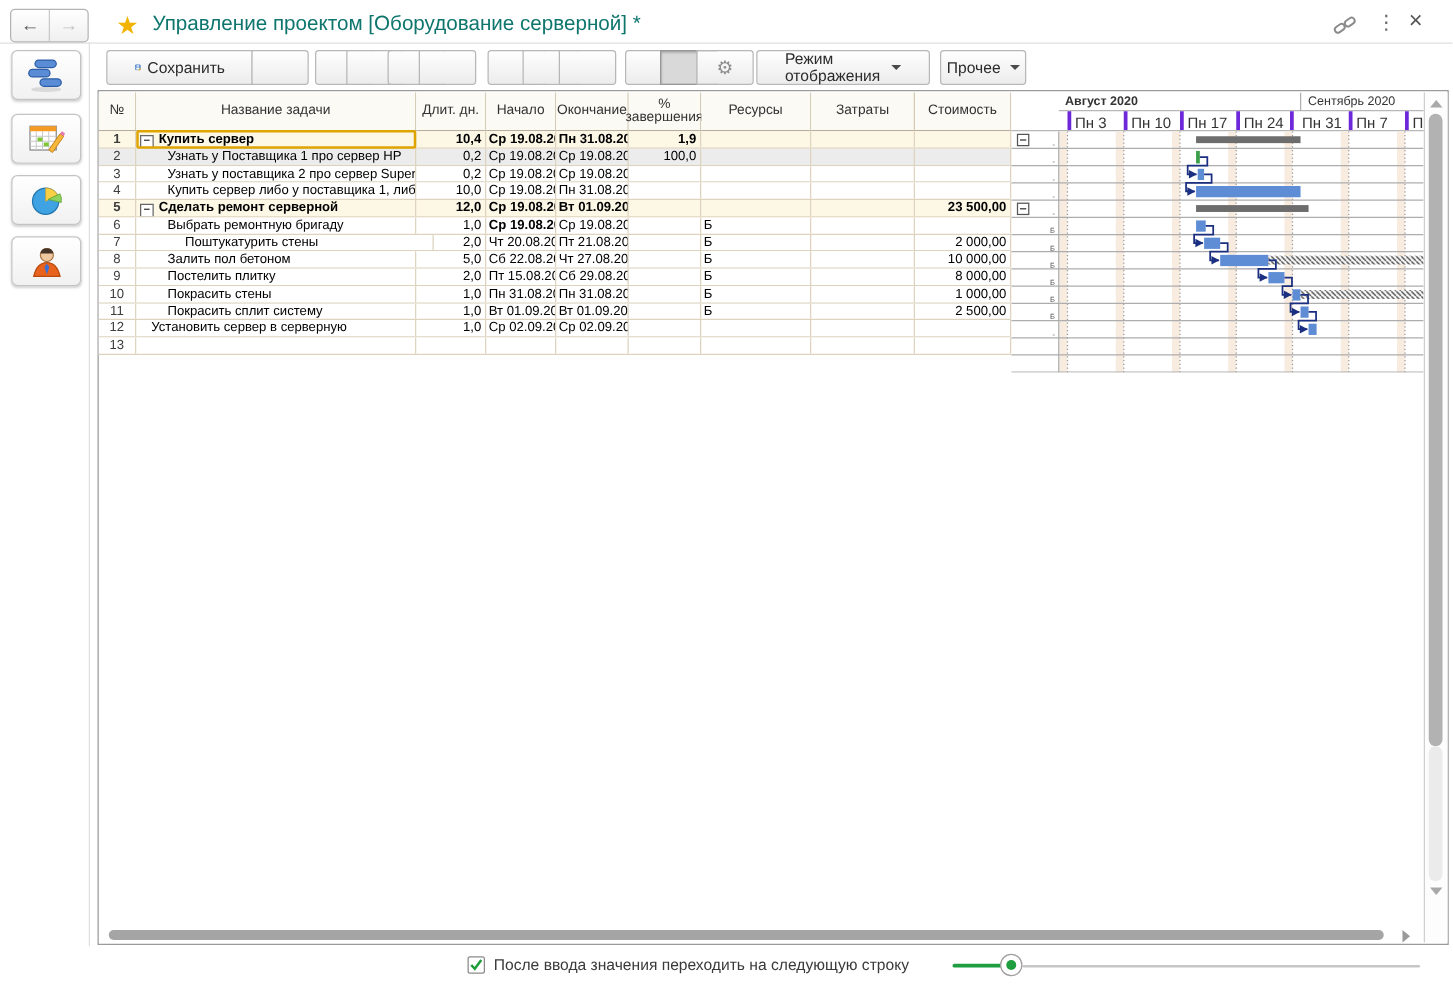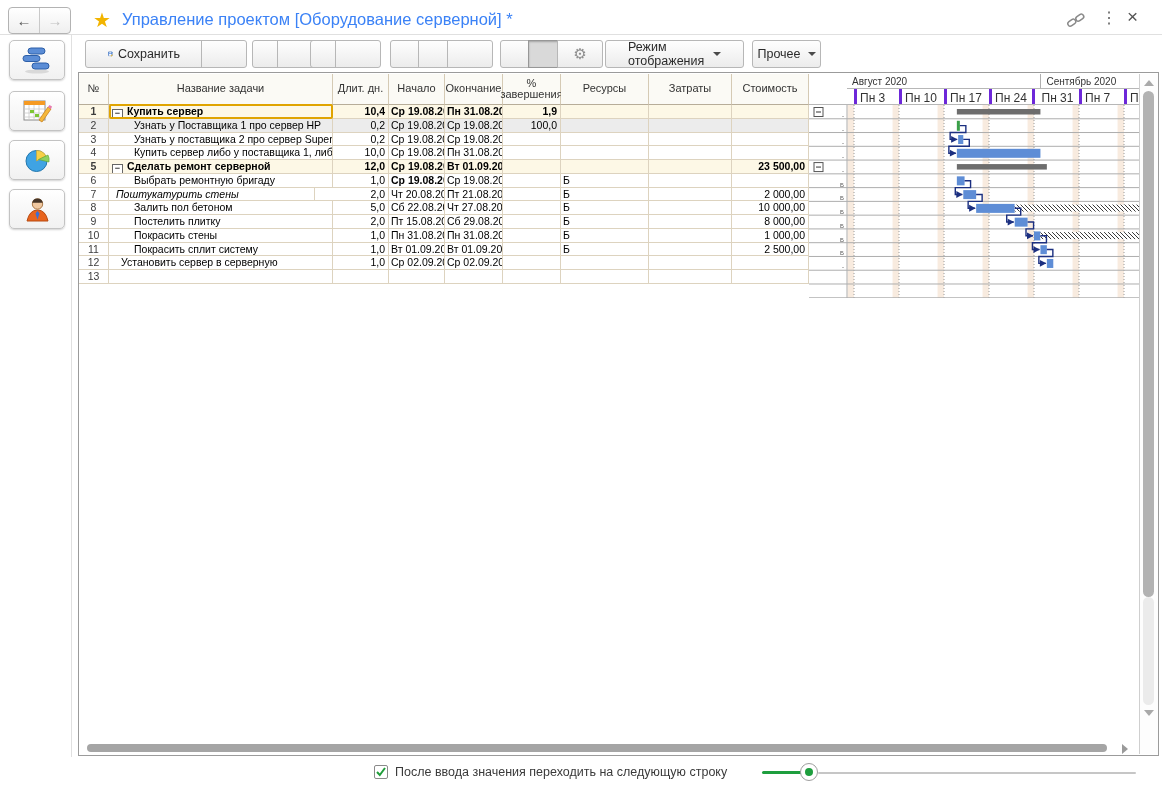--- a/index.html
+++ b/index.html
@@ -7,21 +7,21 @@
        font-family:"Liberation Sans",sans-serif;overflow:hidden;color:#222}
   .hline{position:absolute;height:1px;background:#e0e0e0}
   .vline{position:absolute;width:1px;background:#e0e0e0}
 
   
   #navgroup{position:absolute;left:8px;top:7px;width:61px;height:25px;border:1px solid #b3b3b3;
             border-radius:4px;display:flex;background:linear-gradient(#fff,#efefef)}
   .navbtn{flex:1;display:flex;align-items:center;justify-content:center;font-size:15px}
   .navbtn.first{border-right:1px solid #c9c9c9}
   #fav-star{position:absolute;left:93px;top:8px;font-size:20px;color:#f2b400}
-  #page-title{position:absolute;left:122px;top:10px;font-size:16.5px;color:#3b82f6}
+  #page-title{position:absolute;left:122px;top:10px;font-size:16.5px;color:#0f766e}
   #tb-link{position:absolute;left:1066px;top:11px}
   #tb-more{position:absolute;left:1101px;top:8px;font-size:16px;color:#666;letter-spacing:0}
   #tb-close{position:absolute;left:1127px;top:6px;font-size:19px;color:#555}
 
   
   .sbtn{position:absolute;left:9px;width:54px;height:38px;border:1px solid #c3c3c3;border-radius:5px;
         background:linear-gradient(#ffffff,#f1f1f1);display:flex;align-items:center;justify-content:center;
         box-shadow:0 1px 2px rgba(0,0,0,.18)}
 
   
@@ -252,21 +252,21 @@
       <div class="hcell" style="left: 30px; width: 224px;">Название задачи</div>
       <div class="hcell" style="left: 254px; width: 56px;">Длит. дн.</div>
       <div class="hcell" style="left: 310px; width: 56px;">Начало</div>
       <div class="hcell" style="left: 366px; width: 58px;">Окончание</div>
       <div class="hcell" style="left: 424px; width: 58px;">% завершения</div>
       <div class="hcell" style="left: 482px; width: 88px;">Ресурсы</div>
       <div class="hcell" style="left: 570px; width: 83px;">Затраты</div>
       <div class="hcell" style="left: 653px; width: 77px;">Стоимость</div>
     </div>
   <div id="gantt-head">
-      <div class="ghm" style="left: 38px; width: 193.429px;">Август 2020</div>
+      <div class="ghm" style="left: 38px; width: 193.429px; font-weight: bold;">Август 2020</div>
       <div class="ghm" style="border-left: 1px solid rgb(176, 176, 176); left: 231.429px; width: 98.571px;">Сентябрь 2020</div>
       <div class="ghw" style="left: 45px; width: 45px;">Пн 3</div>
       <div class="ghw" style="left: 90px; width: 45px;">Пн 10</div>
       <div class="ghw" style="left: 135px; width: 45px;">Пн 17</div>
       <div class="ghw" style="left: 180px; width: 45px;">Пн 24</div>
       <div class="ghw" style="left: 223px; width: 45px; text-align: center;">Пн 31</div>
       <div class="ghw" style="left: 270px; width: 45px;">Пн 7</div>
       <div class="ghw" style="left: 315px; width: 45px;">Пн 14</div>
     </div>
   <div id="gh-bottom"></div>
@@ -333,21 +333,21 @@
         <span class="tcell c-r" style="left: 254px; width: 56px;">1,0</span>
         <span class="tcell c-l" style="left: 310px; width: 56px; font-weight: bold;">Ср 19.08.20</span>
         <span class="tcell c-l" style="left: 366px; width: 58px;">Ср 19.08.20</span>
         <span class="tcell c-r" style="left: 424px; width: 58px;"></span>
         <span class="tcell c-l" style="left: 482px; width: 88px;">Б</span>
         <span class="tcell c-r" style="left: 570px; width: 83px;"></span>
         <span class="tcell c-r" style="left: 653px; width: 77px;"></span>
       </div>
       <div class="trow " style="top: 114.614px;">
         <span class="tcell c-num" style="left: 0px; width: 30px;">7</span>
-        <span class="tcell " style="left: 12px; width: 224px; padding-left: 25px; font-style: italic;">Поштукатурить стены</span>
+        <span class="tcell " style="left: 44px; width: 224px; padding-left: 25px;">Поштукатурить стены</span>
         <span class="tcell c-r" style="left: 254px; width: 56px;">2,0</span>
         <span class="tcell c-l" style="left: 310px; width: 56px;">Чт 20.08.20</span>
         <span class="tcell c-l" style="left: 366px; width: 58px;">Пт 21.08.20</span>
         <span class="tcell c-r" style="left: 424px; width: 58px;"></span>
         <span class="tcell c-l" style="left: 482px; width: 88px;">Б</span>
         <span class="tcell c-r" style="left: 570px; width: 83px;"></span>
         <span class="tcell c-r" style="left: 653px; width: 77px;">2 000,00</span>
       </div>
       <div class="trow " style="top: 128.383px;">
         <span class="tcell c-num" style="left: 0px; width: 30px;">8</span>

